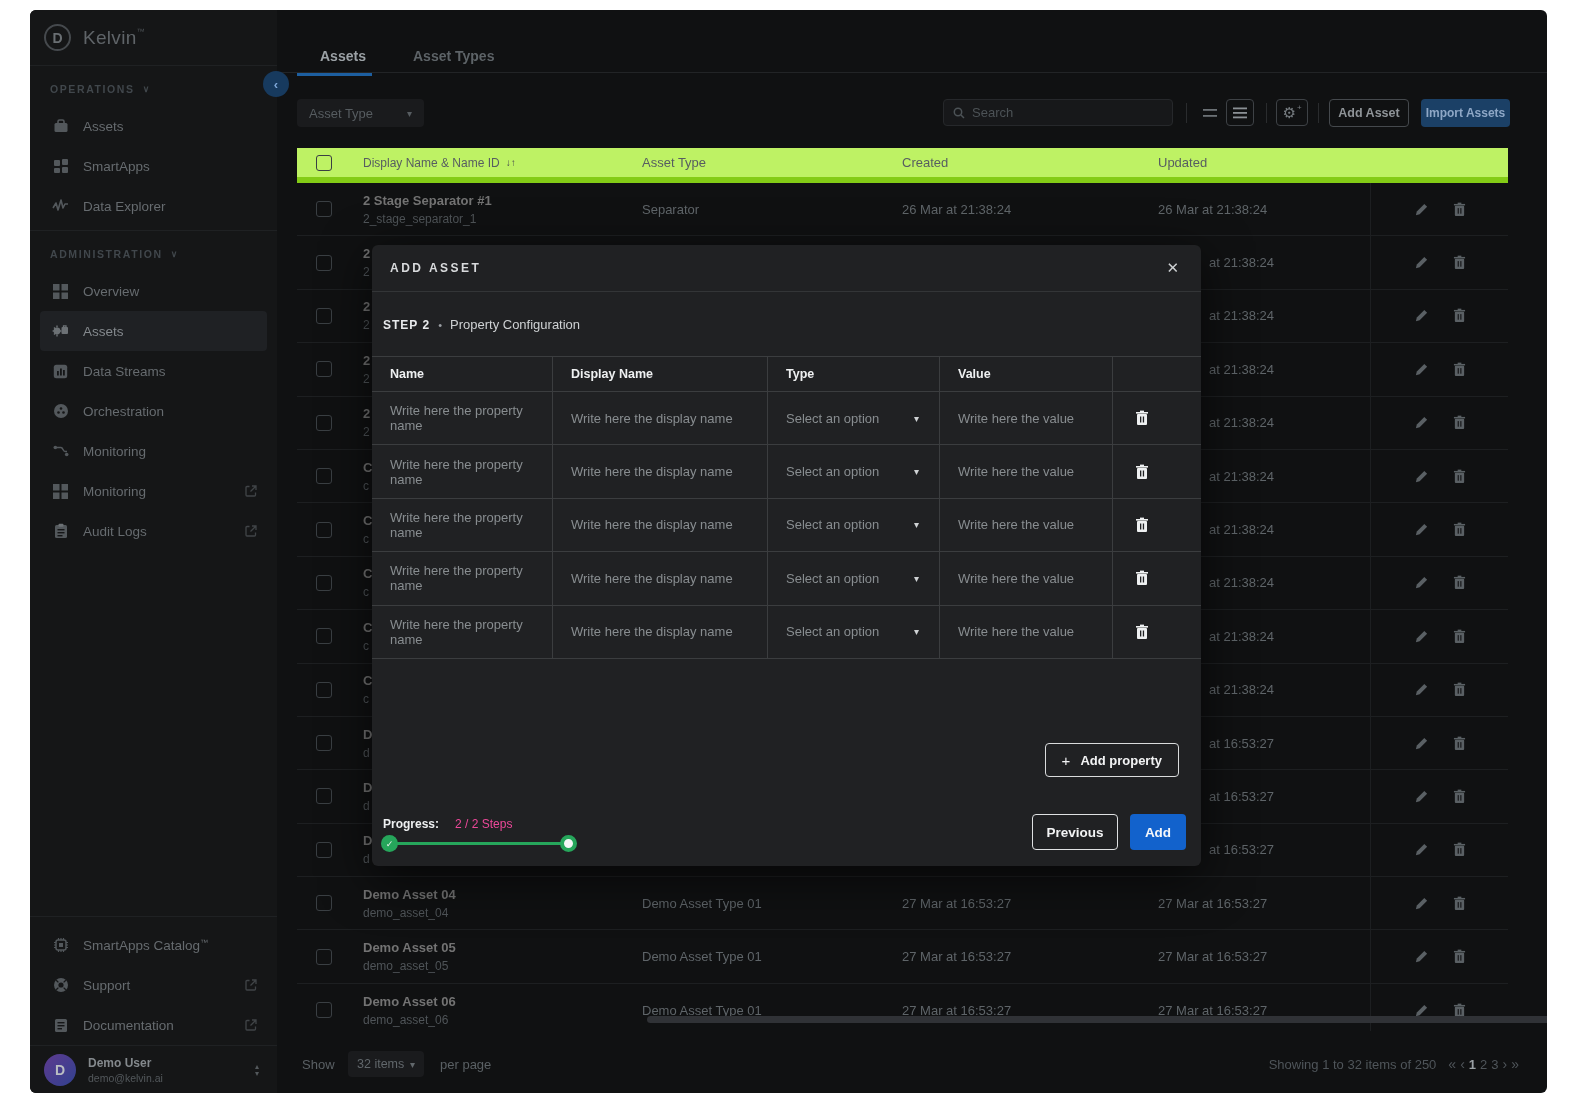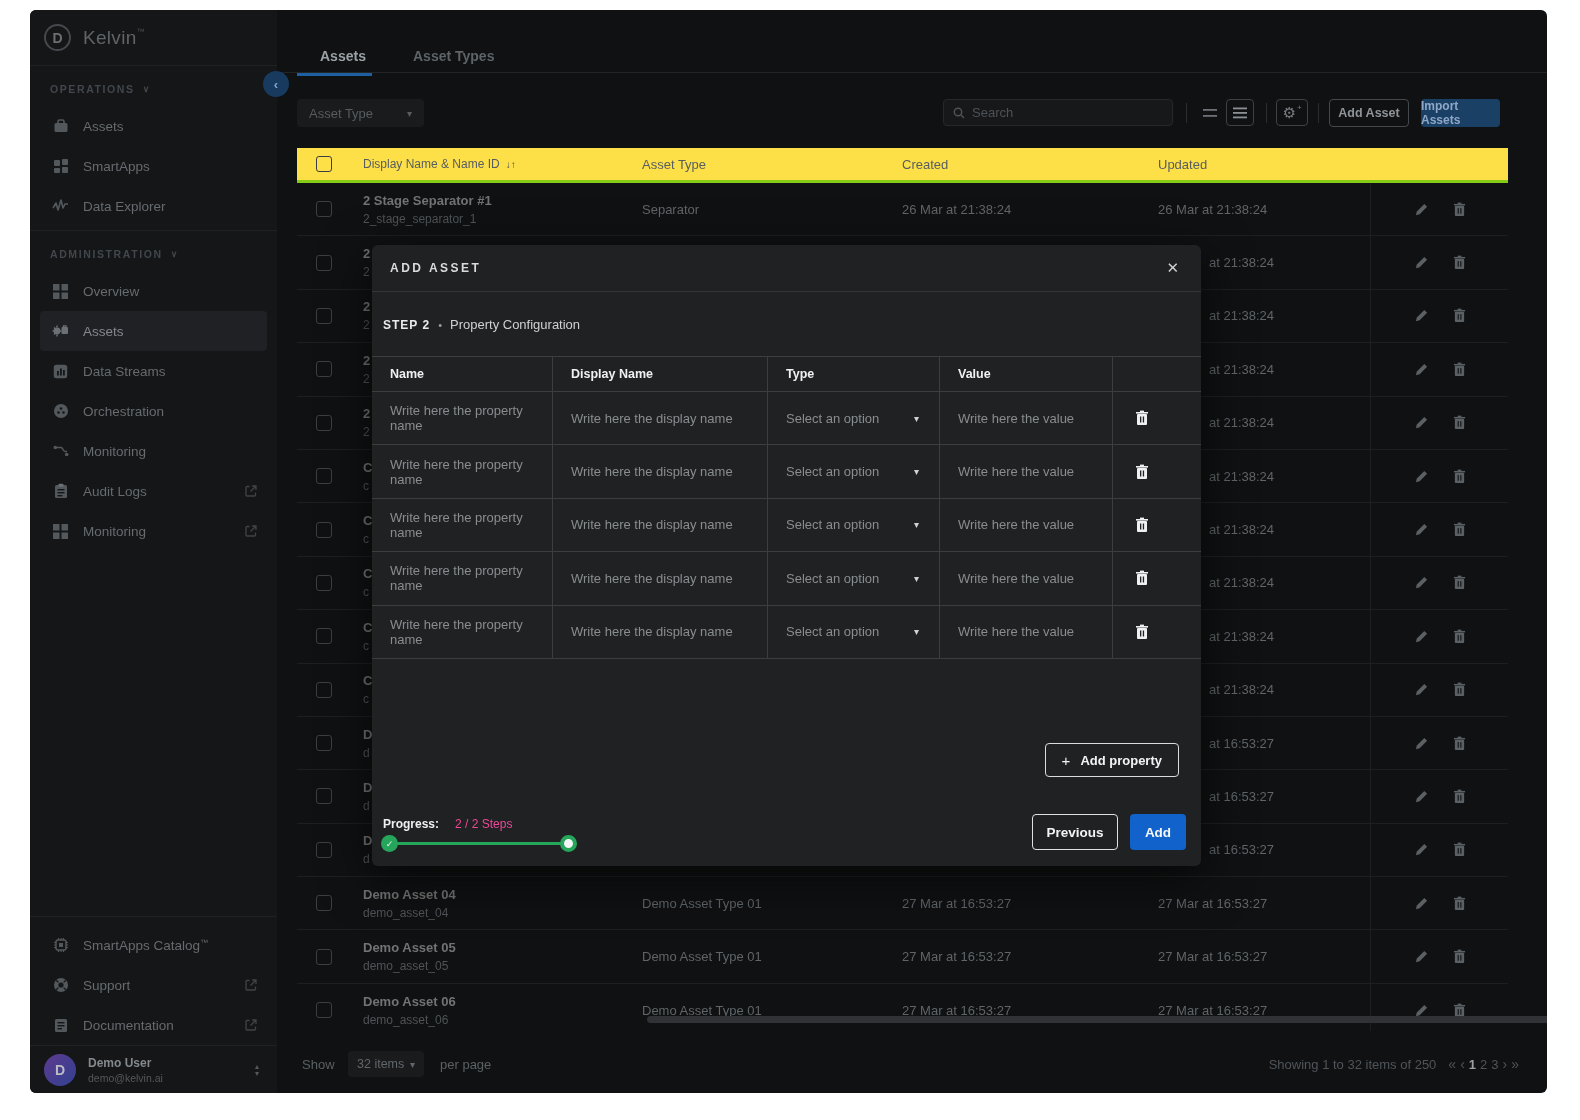--- a/index.html
+++ b/index.html
@@ -37,24 +37,24 @@
   .tab-asset-types { left:136px; color:#5d6367; }
 
   .toolbar { position:absolute; top:89px; left:0; right:0; height:28px; }
   .filter-btn { position:absolute; left:20px; width:127px; height:28px; background:#1a1b1d; border-radius:4px; color:#565c60; font-size:13px; display:flex; align-items:center; justify-content:space-between; padding:0 12px; }
   .search-box { position:absolute; left:666px; width:230px; height:27px; background:#17181a; border:1px solid #26282b; border-radius:4px; display:flex; align-items:center; padding:0 9px; color:#4c5256; font-size:13px; }
   .search-box .mag { margin-right:7px; }
   .tb-sep { position:absolute; top:4px; width:1px; height:20px; background:#2a2c2e; }
   .icon-btn { position:absolute; height:27px; display:flex; align-items:center; justify-content:center; border-radius:4px; }
   .bordered { border:1px solid #3e4246; }
   .btn-add-asset { position:absolute; left:1052px; width:80px; height:28px; border:1px solid #45494d; border-radius:4px; color:#8f9498; font-size:12.5px; font-weight:bold; display:flex; align-items:center; justify-content:center; }
-  .btn-import { position:absolute; left:1144px; width:79px; height:28px; background:#1b4066; border-radius:4px; color:#8ea7c6; font-size:12px; font-weight:bold; display:flex; align-items:center; justify-content:center; }
+  .btn-import { position:absolute; left:1144px; width:89px; height:28px; background:#1b4066; border-radius:4px; color:#8ea7c6; font-size:12px; font-weight:bold; display:flex; align-items:center; justify-content:center; }
 
   
-  .thead { position:absolute; left:20px; top:138px; width:1211px; height:35px; background:#fde047; display:flex; align-items:center; color:#575d61; font-size:12px; border-bottom:3px solid #84cc16; }
+  .thead { position:absolute; left:20px; top:138px; width:1211px; height:35px; background:#bef264; display:flex; align-items:center; color:#575d61; font-size:12px; border-bottom:6px solid #84cc16; }
   .tbody { position:absolute; left:20px; top:173px; width:1211px; height:848px; overflow:hidden; }
   .trow { height:53.4px; display:flex; align-items:center; border-bottom:1px solid #1d1f21; }
   .cell { flex-shrink:0; }
   .c-check { width:53px; display:flex; justify-content:center; }
   .c-name  { width:282px; padding-left:13px; }
   .c-type  { width:260px; padding-left:10px; color:#5f6569; font-size:13px; }
   .c-created { width:256px; padding-left:10px; color:#5f6569; font-size:13px; }
   .c-updated { width:222px; padding-left:10px; color:#5f6569; font-size:13px; }
   .c-actions { width:138px; display:flex; justify-content:center; gap:24px; align-self:stretch; align-items:center; border-left:1px solid #1d1f21; }
   .covered .c-updated { padding-left:61px; }
@@ -206,46 +206,46 @@
         <svg width="16" height="14" viewBox="0 0 16 14">
             <path d="M2 3.5h6c2 0 2 4 4 4h2" stroke="#53585c" stroke-width="1.6" fill="none"></path>
             <circle cx="2.3" cy="3.5" r="1.8" fill="#53585c"></circle>
             <circle cx="13.7" cy="10.5" r="1.8" fill="#53585c"></circle>
           </svg>
       </span>
       <span>Monitoring</span>
     </div>
     <div class="side-item">
       <span class="icn">
+        <svg width="15" height="15" viewBox="0 0 15 15">
+            <rect x="0" y="0" width="6.5" height="6.5" fill="#53585c"></rect>
+            <rect x="8.5" y="0" width="6.5" height="6.5" fill="#53585c"></rect>
+            <rect x="0" y="8.5" width="6.5" height="6.5" fill="#53585c"></rect>
+            <rect x="8.5" y="8.5" width="6.5" height="6.5" fill="#53585c"></rect>
+          </svg>
+      </span>
+      <span>Monitoring</span>
+      <span class="ext">
+        <svg width="12" height="12" viewBox="0 0 12 12">
+            <path d="M4.5 1.5H2a1 1 0 00-1 1V10a1 1 0 001 1h7.5a1 1 0 001-1V7.5" stroke="#53585c" stroke-width="1.3" fill="none"></path>
+            <path d="M7 1h4v4M11 1L5.5 6.5" stroke="#53585c" stroke-width="1.3" fill="none"></path>
+          </svg>
+      </span>
+    </div>
+    <div class="side-item">
+      <span class="icn">
         <svg width="14" height="16" viewBox="0 0 14 16">
             <rect x="1" y="2" width="12" height="13" rx="1.5" fill="#53585c"></rect>
             <rect x="4.5" y="0.8" width="5" height="3" rx="1" fill="#6c7175"></rect>
             <rect x="3.5" y="6" width="7" height="1.4" fill="#151617"></rect>
             <rect x="3.5" y="9" width="7" height="1.4" fill="#151617"></rect>
             <rect x="3.5" y="12" width="5" height="1.4" fill="#151617"></rect>
           </svg>
       </span>
       <span>Audit Logs</span>
-      <span class="ext">
-        <svg width="12" height="12" viewBox="0 0 12 12">
-            <path d="M4.5 1.5H2a1 1 0 00-1 1V10a1 1 0 001 1h7.5a1 1 0 001-1V7.5" stroke="#53585c" stroke-width="1.3" fill="none"></path>
-            <path d="M7 1h4v4M11 1L5.5 6.5" stroke="#53585c" stroke-width="1.3" fill="none"></path>
-          </svg>
-      </span>
-    </div>
-    <div class="side-item">
-      <span class="icn">
-        <svg width="15" height="15" viewBox="0 0 15 15">
-            <rect x="0" y="0" width="6.5" height="6.5" fill="#53585c"></rect>
-            <rect x="8.5" y="0" width="6.5" height="6.5" fill="#53585c"></rect>
-            <rect x="0" y="8.5" width="6.5" height="6.5" fill="#53585c"></rect>
-            <rect x="8.5" y="8.5" width="6.5" height="6.5" fill="#53585c"></rect>
-          </svg>
-      </span>
-      <span>Monitoring</span>
       <span class="ext">
         <svg width="12" height="12" viewBox="0 0 12 12">
             <path d="M4.5 1.5H2a1 1 0 00-1 1V10a1 1 0 001 1h7.5a1 1 0 001-1V7.5" stroke="#53585c" stroke-width="1.3" fill="none"></path>
             <path d="M7 1h4v4M11 1L5.5 6.5" stroke="#53585c" stroke-width="1.3" fill="none"></path>
           </svg>
       </span>
     </div>
 
     <div class="side-footer">
       <div style="border-top:1px solid #1f2123;"></div>

